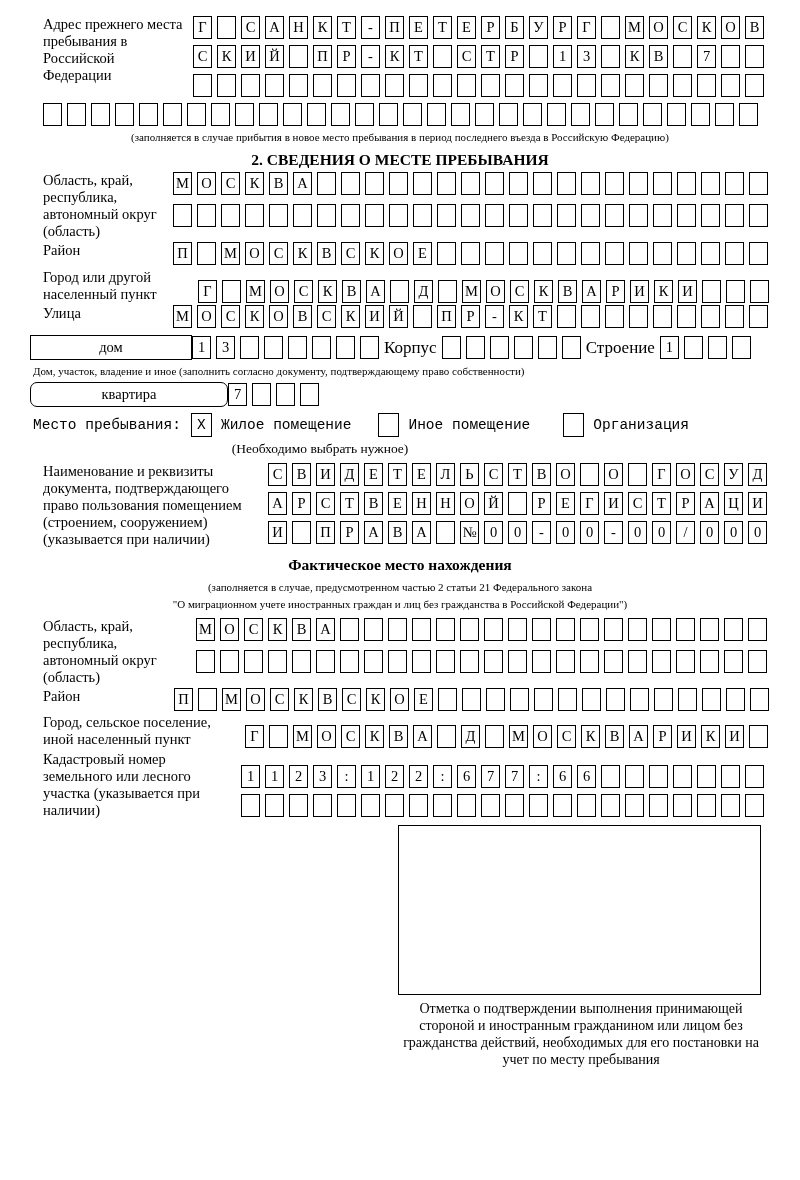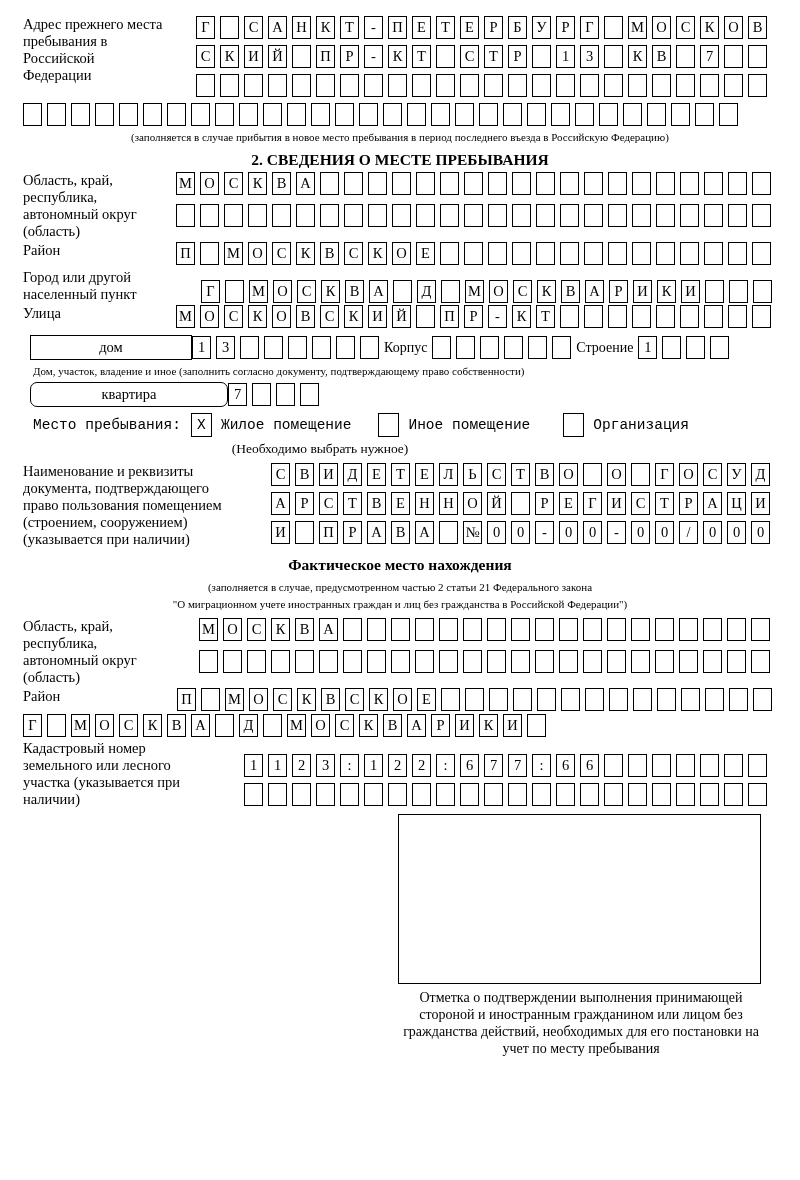--- a/index.html
+++ b/index.html
@@ -18,41 +18,41 @@
   .cells { display: flex; gap: 5px; }
   .cell {
     width: 19px; height: 23px; flex-shrink: 0;
     border: 1.5px solid #000;
     display: flex; align-items: center; justify-content: center;
     font-size: 14.5px; line-height: 1;
   }
   .stack { display: flex; flex-direction: column; gap: 6px; }
   .stack.wide { gap: 9px; }
 
-  .field { display: flex; margin-left: 23px; align-items: flex-start; gap: 23px; }
+  .field { display: flex; margin-left: 43px; align-items: flex-start; }
   .field.vcenter { align-items: flex-end; }
   .lbl { font-size: 14.5px; line-height: 17px; flex-shrink: 0; padding-right: 8px; }
 
   .w150 { width: 150px; } .w130 { width: 130px; } .w155 { width: 155px; }
   .w225 { width: 225px; } .w153 { width: 153px; } .w131 { width: 131px; }
   .w202 { width: 202px; } .w198 { width: 198px; }
 
   .cap { font-size: 11px; line-height: 17px; margin-top: 3px; }
   .cap.left { margin-left: 33px; }
   .cap.center { text-align: center; }
   .title { font-weight: bold; font-size: 15.5px; line-height: 19px; text-align: center; }
 
   .houserow { display: flex; align-items: center; margin: 7px 0 0 30px; }
   .widebox {
     border: 1.5px solid #000; height: 25px;
     display: flex; align-items: center; justify-content: center;
     font-size: 14.5px; flex-shrink: 0;
   }
   .domw { width: 162px; } .kvw { width: 198px; border-radius: 7px; }
-  .inlbl { font-size: 14px; padding: 0 5px; white-space: nowrap; }
+  .inlbl { font-size: 17px; padding: 0 5px; white-space: nowrap; }
 
   .stayrow { display: flex; align-items: center; margin: 6px 0 0 33px; font-size: 14.5px; font-family: Liberation Mono, monospace; }
   .chk {
     width: 21px; height: 24px; border: 1.5px solid #000; flex-shrink: 0;
     display: flex; align-items: center; justify-content: center; font-size: 14.5px;
   }
   .stayrow .optlbl { margin: 0 0 0 9px; }
   .stayrow .gap1 { width: 10px; } .stayrow .gap2 { width: 27px; } .stayrow .gap3 { width: 33px; }
 
   .staycap { width: 420px; margin: 3px 0 0 110px; text-align: center; font-size: 13.5px; line-height: 17px; }
@@ -559,20 +559,21 @@
         <span class="cell"></span>
         <span class="cell"></span>
         <span class="cell"></span>
         <span class="cell"></span>
         <span class="cell"></span>
         <span class="cell"></span>
       </div>
   </div>
 
   <div class="field vcenter mt3">
+    <div class="lbl w202">Город, сельское поселение, иной населенный пункт</div>
     <div class="cells">
         <span class="cell">Г</span>
         <span class="cell"></span>
         <span class="cell">М</span>
         <span class="cell">О</span>
         <span class="cell">С</span>
         <span class="cell">К</span>
         <span class="cell">В</span>
         <span class="cell">А</span>
         <span class="cell"></span>

